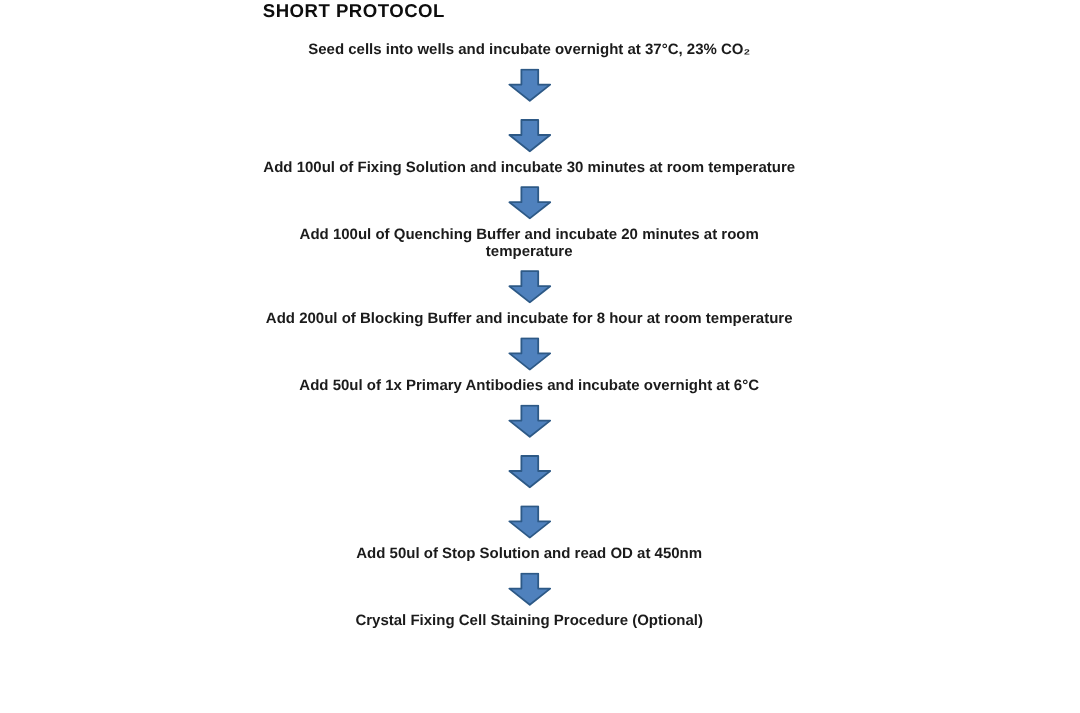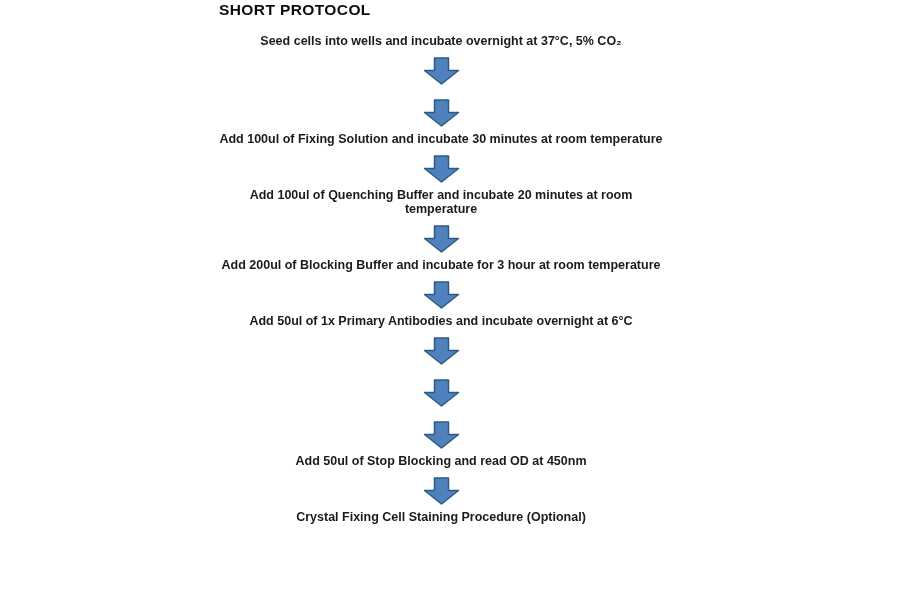--- a/index.html
+++ b/index.html
@@ -51,48 +51,48 @@
     margin: 9px 0 5px 0;
     flex: 0 0 auto;
   }
 </style>
 </head>
 <body>
 
 <div id="canvas">
   <div class="title">SHORT PROTOCOL</div>
   <div class="flow" id="flow">
-      <div class="step">Seed cells into wells and incubate overnight at 37°C, 5% CO₂</div>
+      <div class="step">Seed cells into wells and incubate overnight at 37°C, 23% CO₂</div>
       <svg width="37" height="28" viewBox="0 0 37 28" class="arrow">
         <path d="M 11.5 1 H 25.5 V 13.5 H 35.5 L 18.5 27 L 1.5 13.5 H 11.5 Z" fill="#4f81bd" stroke="#2d5986" stroke-width="1.5" stroke-linejoin="round"></path>
       </svg>
       <svg width="37" height="28" viewBox="0 0 37 28" class="arrow">
         <path d="M 11.5 1 H 25.5 V 13.5 H 35.5 L 18.5 27 L 1.5 13.5 H 11.5 Z" fill="#4f81bd" stroke="#2d5986" stroke-width="1.5" stroke-linejoin="round"></path>
       </svg>
       <div class="step">Add 100ul of Fixing Solution and incubate 30 minutes at room temperature</div>
       <svg width="37" height="28" viewBox="0 0 37 28" class="arrow">
         <path d="M 11.5 1 H 25.5 V 13.5 H 35.5 L 18.5 27 L 1.5 13.5 H 11.5 Z" fill="#4f81bd" stroke="#2d5986" stroke-width="1.5" stroke-linejoin="round"></path>
       </svg>
       <div class="step wrap">Add 100ul of Quenching Buffer and incubate 20 minutes at room temperature</div>
       <svg width="37" height="28" viewBox="0 0 37 28" class="arrow">
         <path d="M 11.5 1 H 25.5 V 13.5 H 35.5 L 18.5 27 L 1.5 13.5 H 11.5 Z" fill="#4f81bd" stroke="#2d5986" stroke-width="1.5" stroke-linejoin="round"></path>
       </svg>
-      <div class="step">Add 200ul of Blocking Buffer and incubate for 3 hour at room temperature</div>
+      <div class="step">Add 200ul of Blocking Buffer and incubate for 8 hour at room temperature</div>
       <svg width="37" height="28" viewBox="0 0 37 28" class="arrow">
         <path d="M 11.5 1 H 25.5 V 13.5 H 35.5 L 18.5 27 L 1.5 13.5 H 11.5 Z" fill="#4f81bd" stroke="#2d5986" stroke-width="1.5" stroke-linejoin="round"></path>
       </svg>
       <div class="step">Add 50ul of 1x Primary Antibodies and incubate overnight at 6°C</div>
       <svg width="37" height="28" viewBox="0 0 37 28" class="arrow">
         <path d="M 11.5 1 H 25.5 V 13.5 H 35.5 L 18.5 27 L 1.5 13.5 H 11.5 Z" fill="#4f81bd" stroke="#2d5986" stroke-width="1.5" stroke-linejoin="round"></path>
       </svg>
       <svg width="37" height="28" viewBox="0 0 37 28" class="arrow">
         <path d="M 11.5 1 H 25.5 V 13.5 H 35.5 L 18.5 27 L 1.5 13.5 H 11.5 Z" fill="#4f81bd" stroke="#2d5986" stroke-width="1.5" stroke-linejoin="round"></path>
       </svg>
       <svg width="37" height="28" viewBox="0 0 37 28" class="arrow">
         <path d="M 11.5 1 H 25.5 V 13.5 H 35.5 L 18.5 27 L 1.5 13.5 H 11.5 Z" fill="#4f81bd" stroke="#2d5986" stroke-width="1.5" stroke-linejoin="round"></path>
       </svg>
-      <div class="step">Add 50ul of Stop Blocking and read OD at 450nm</div>
+      <div class="step">Add 50ul of Stop Solution and read OD at 450nm</div>
       <svg width="37" height="28" viewBox="0 0 37 28" class="arrow">
         <path d="M 11.5 1 H 25.5 V 13.5 H 35.5 L 18.5 27 L 1.5 13.5 H 11.5 Z" fill="#4f81bd" stroke="#2d5986" stroke-width="1.5" stroke-linejoin="round"></path>
       </svg>
       <div class="step">Crystal Fixing Cell Staining Procedure (Optional)</div>
     </div>
 </div>
 
 </body></html>

